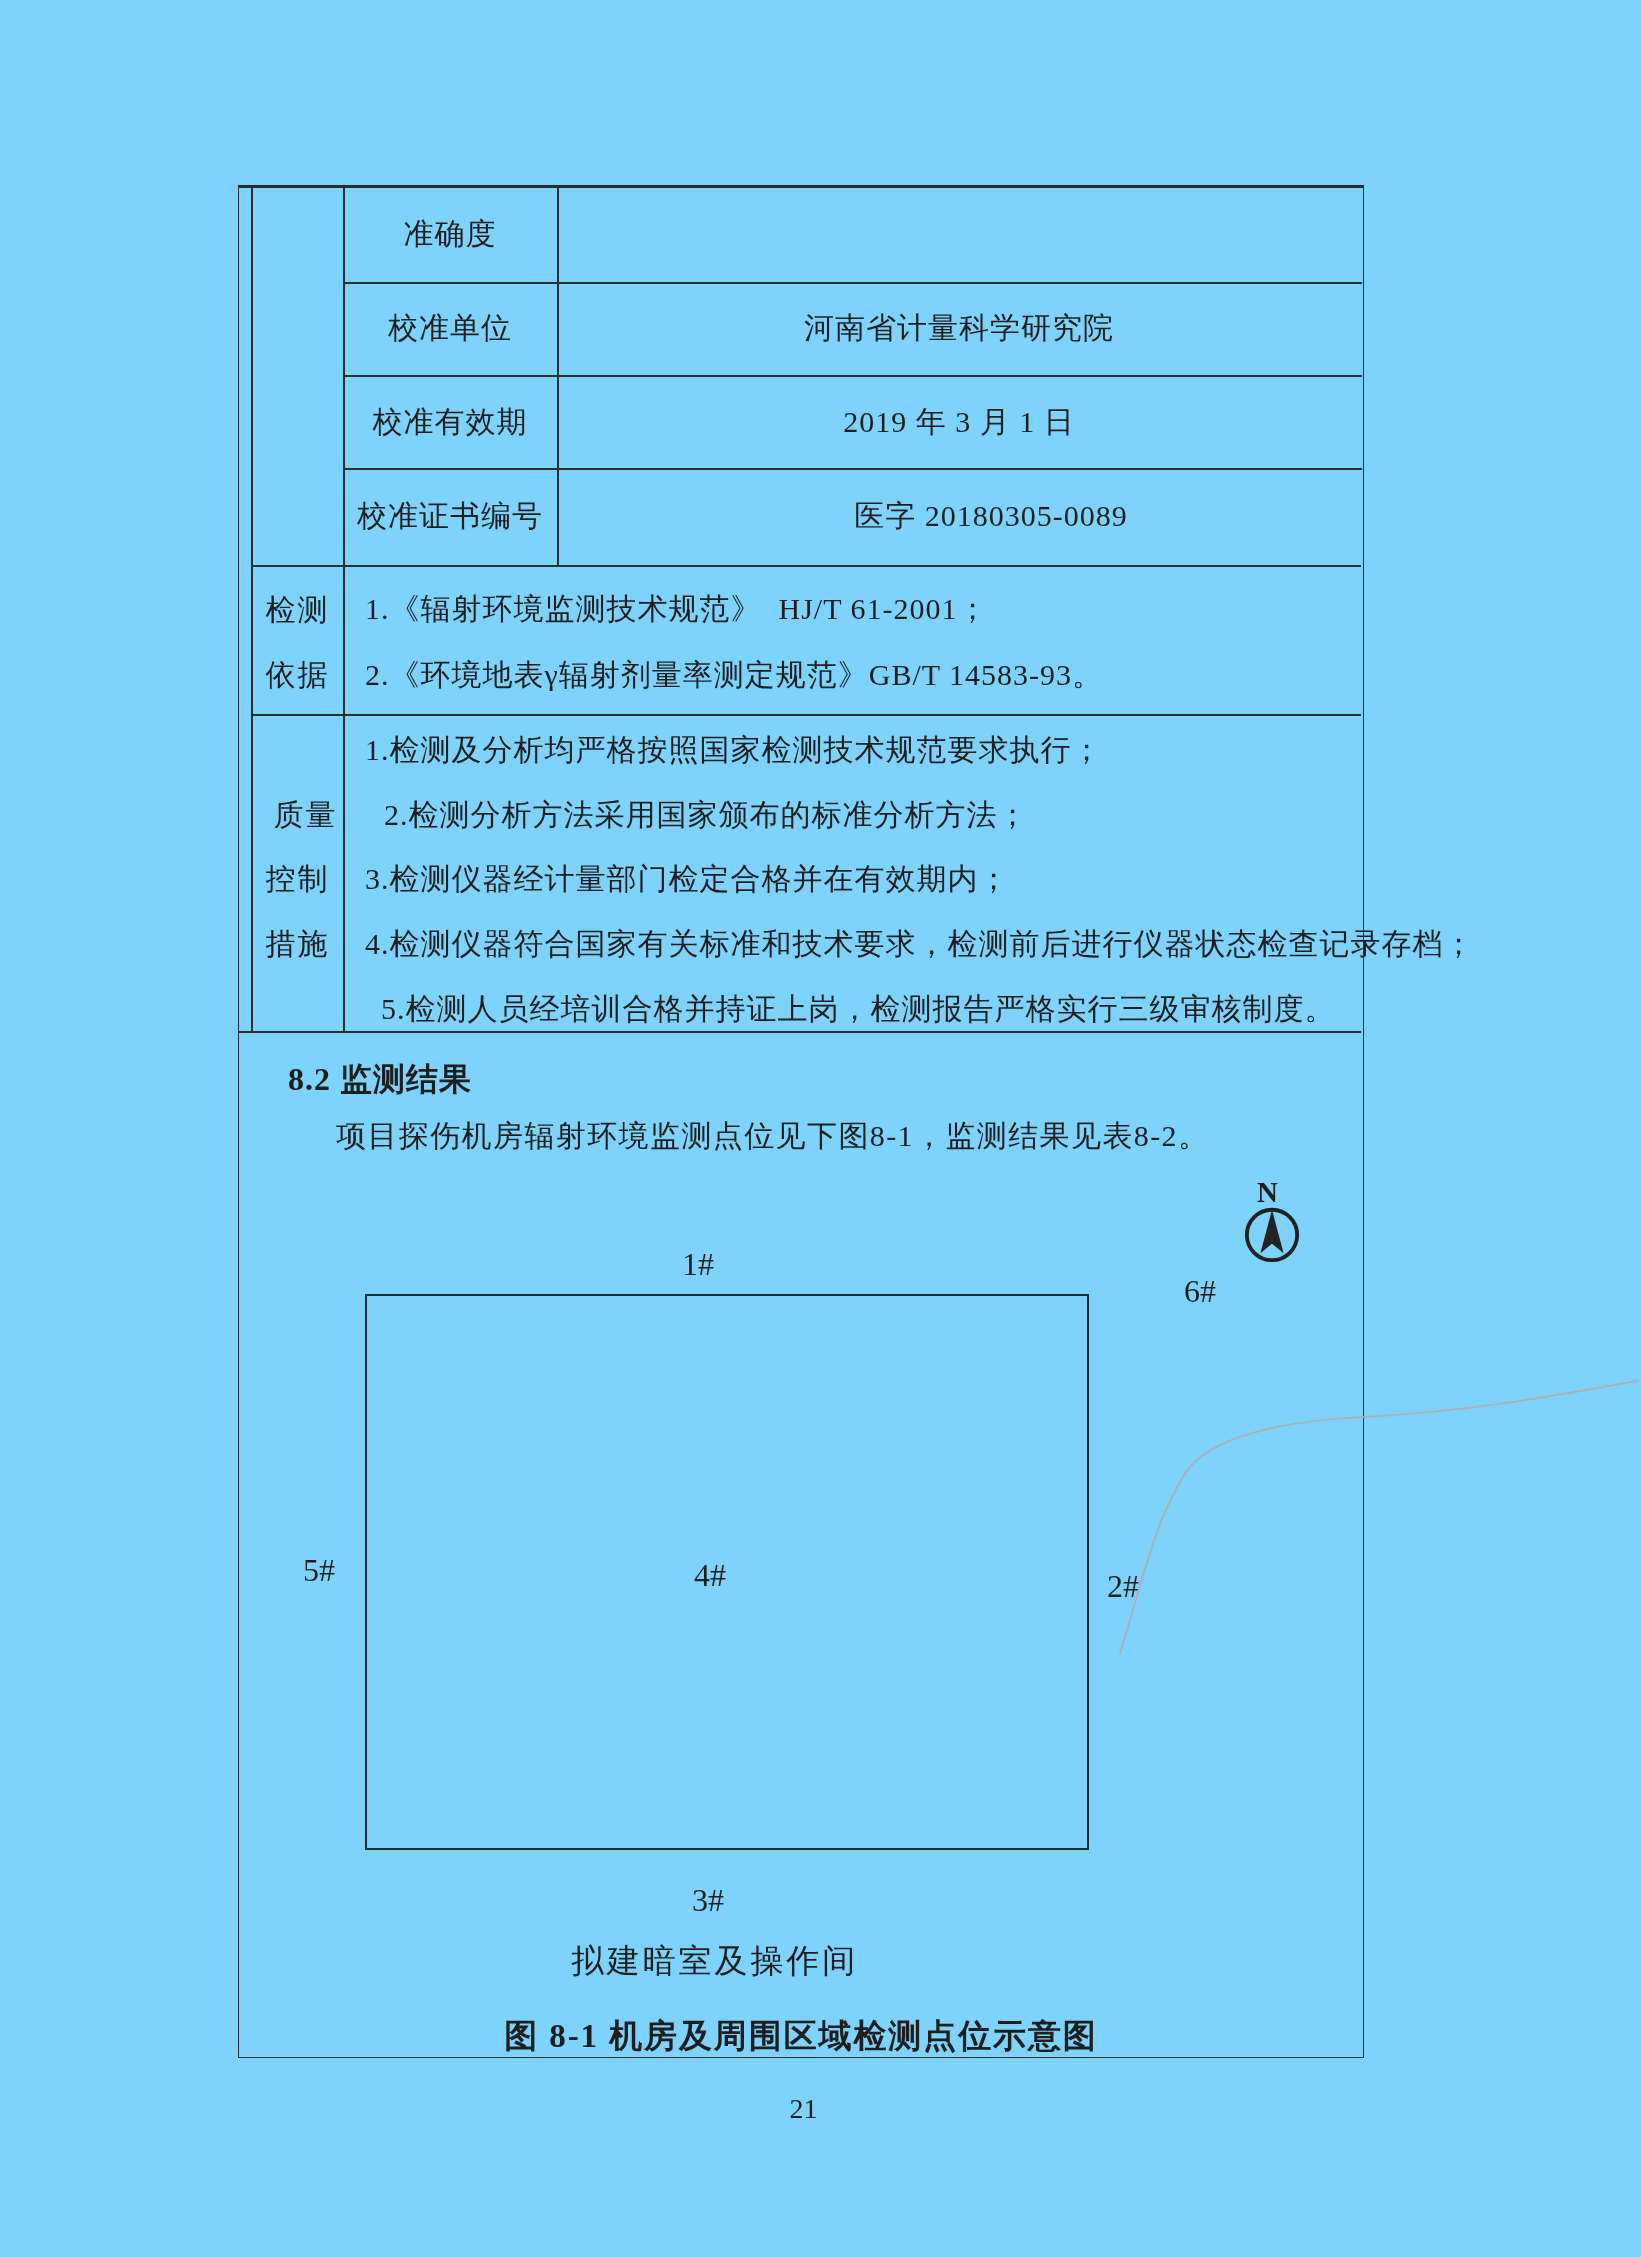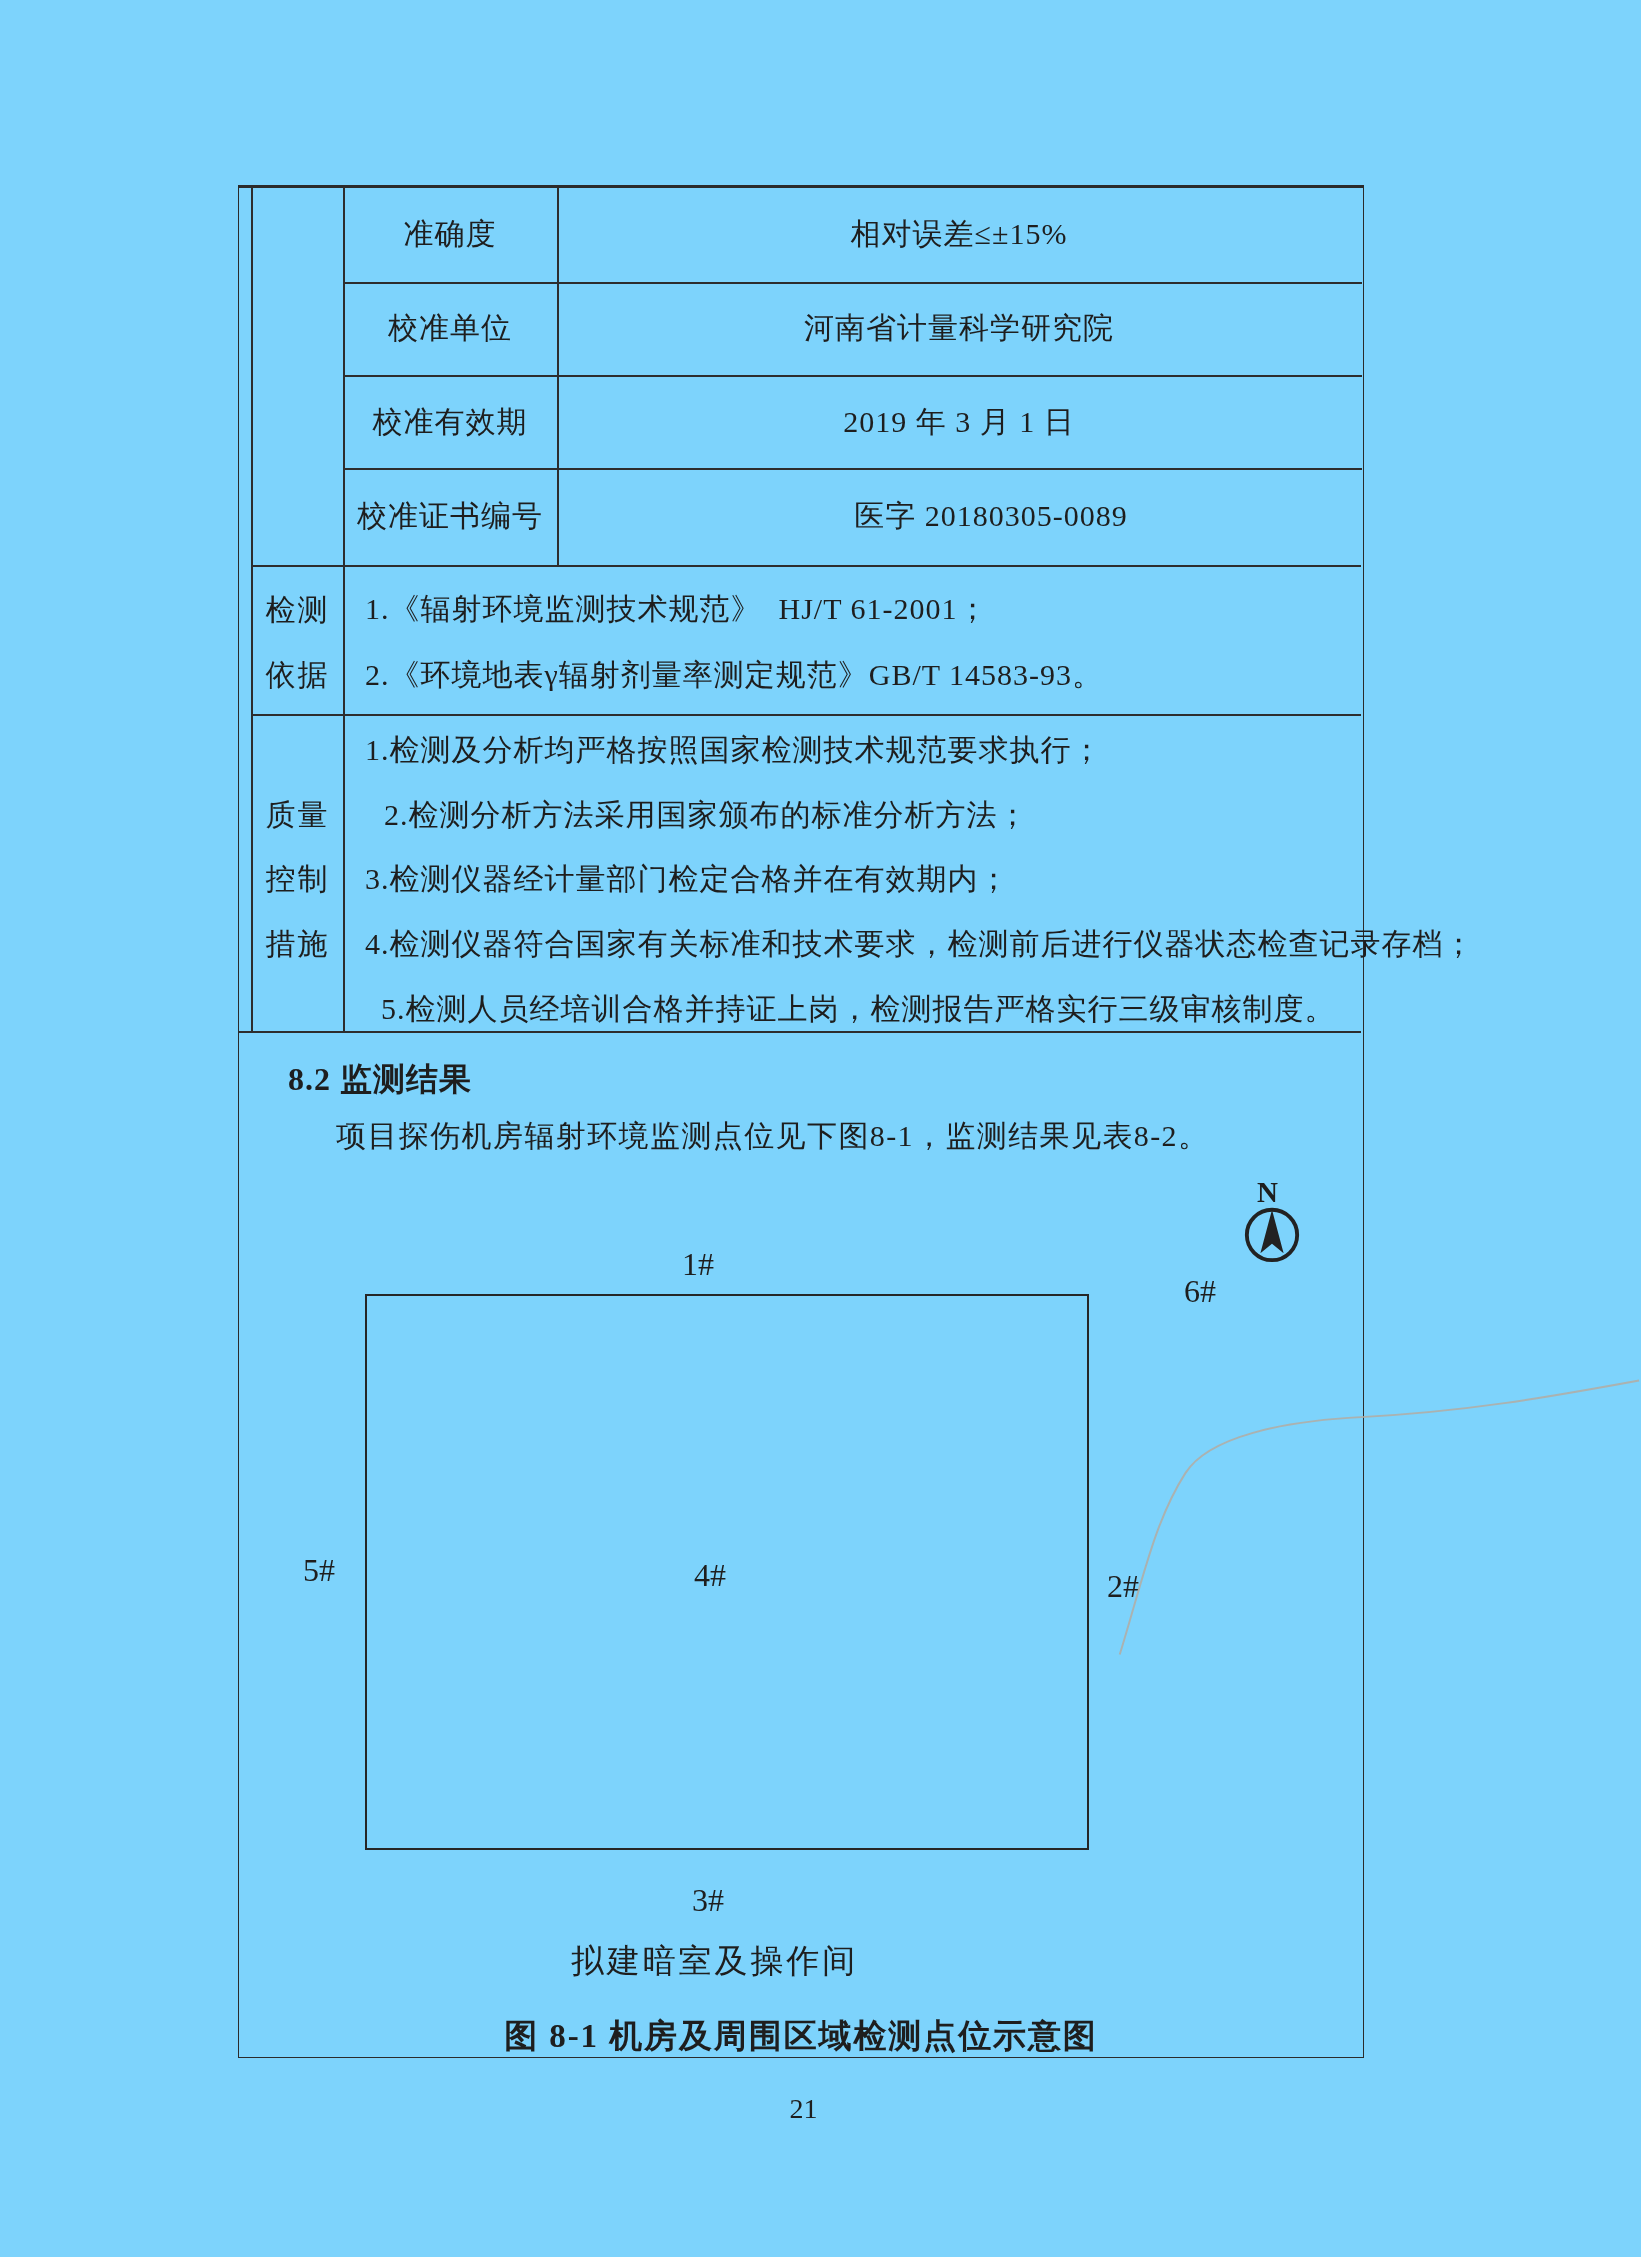--- a/index.html
+++ b/index.html
@@ -56,31 +56,30 @@
   <div class="hline" style="left:343px;top:468px;width:1019px;"></div>
   <div class="hline" style="left:251px;top:565px;width:1110px;"></div>
   <div class="hline" style="left:251px;top:714px;width:1110px;"></div>
   <div class="hline" style="left:239px;top:1031px;width:1122px;"></div>
 
   <div class="cell" style="left:345px;top:189px;width:210px;height:91px;">准确度</div>
   <div class="cell" style="left:345px;top:284px;width:210px;height:89px;">校准单位</div>
   <div class="cell" style="left:345px;top:377px;width:210px;height:90px;">校准有效期</div>
   <div class="cell" style="left:345px;top:470px;width:210px;height:93px;">校准证书编号</div>
 
-  <div class="cell" style="left:559px;top:189px;width:800px;height:91px;">相对误差≤±15%</div>
   <div class="cell" style="left:559px;top:284px;width:800px;height:89px;">河南省计量科学研究院</div>
   <div class="cell" style="left:559px;top:377px;width:800px;height:90px;">2019 年 3 月 1 日</div>
   <div class="cell" style="left:559px;top:470px;width:800px;height:93px;padding-left:32px;">医字 20180305-0089</div>
 
   <div class="hdr" style="left:251px;top:592px;">检测</div>
   <div class="hdr" style="left:251px;top:657px;">依据</div>
   <div class="txt" style="left:365px;top:591px;">1.《辐射环境监测技术规范》  HJ/T 61-2001；</div>
   <div class="txt" style="left:365px;top:657px;">2.《环境地表γ辐射剂量率测定规范》GB/T 14583-93。</div>
 
-  <div class="hdr" style="left:251px;top:797px;">质量</div>
+  <div class="hdr" style="left:251px;top:797px;padding-left:8px;">质量</div>
   <div class="hdr" style="left:251px;top:861px;">控制</div>
   <div class="hdr" style="left:251px;top:926px;">措施</div>
   <div class="txt" style="left:365px;top:732px;">1.检测及分析均严格按照国家检测技术规范要求执行；</div>
   <div class="txt" style="left:384px;top:797px;">2.检测分析方法采用国家颁布的标准分析方法；</div>
   <div class="txt" style="left:365px;top:861px;">3.检测仪器经计量部门检定合格并在有效期内；</div>
   <div class="txt" style="left:365px;top:926px;">4.检测仪器符合国家有关标准和技术要求，检测前后进行仪器状态检查记录存档；</div>
   <div class="txt" style="left:381px;top:991px;">5.检测人员经培训合格并持证上岗，检测报告严格实行三级审核制度。</div>
 
   <div class="heading" style="left:268px;top:1058px;">8.2 监测结果</div>
   <div class="para" style="left:336px;top:1116px;">项目探伤机房辐射环境监测点位见下图8-1，监测结果见表8-2。</div>

